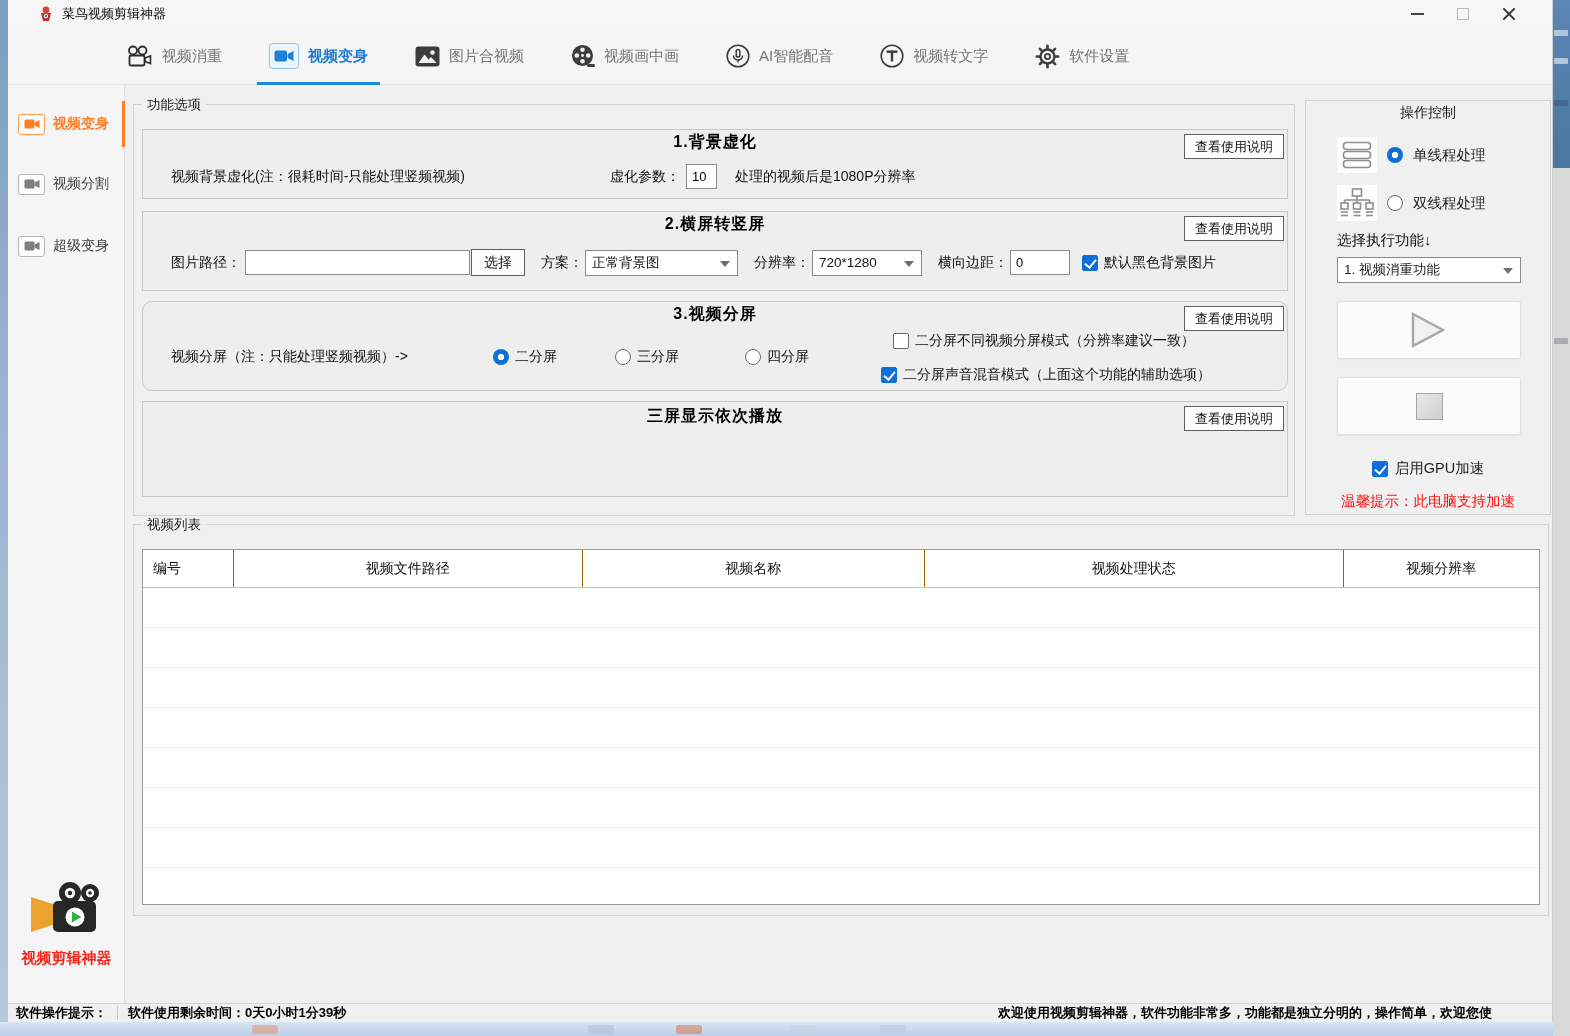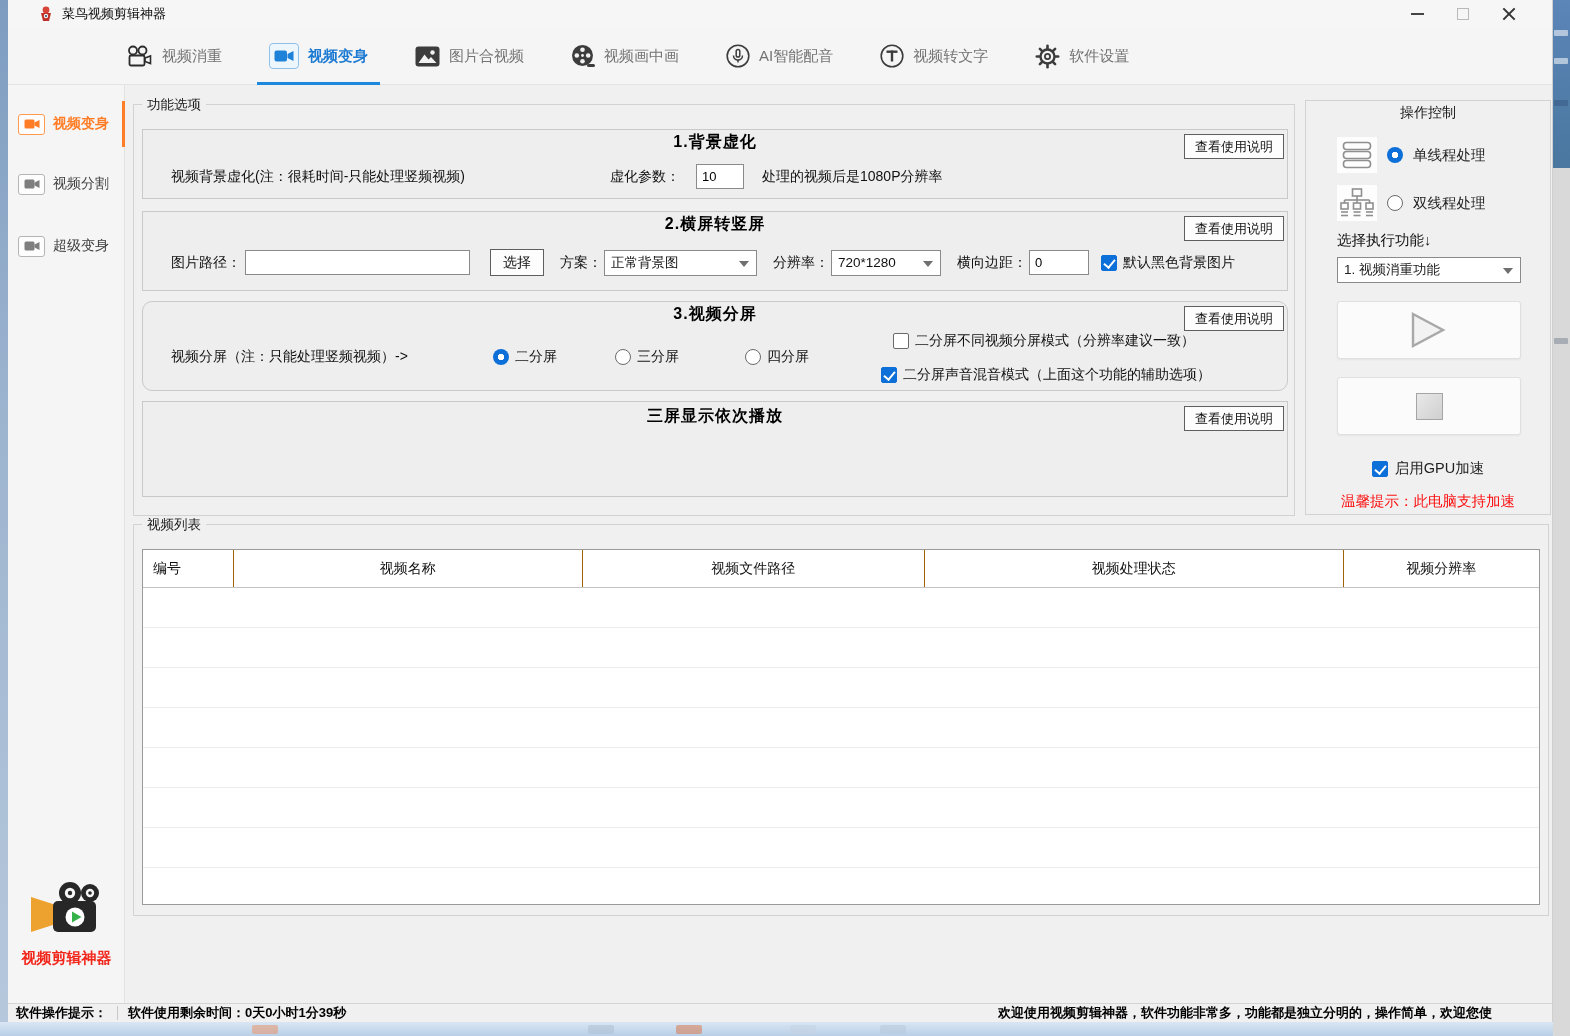--- a/index.html
+++ b/index.html
@@ -256,32 +256,32 @@
 
       <div class="groupbox func-panel">
         <span class="gb-label">功能选项</span>
 
         <div class="section" style="top:24px; height:70px;">
           <div class="sec-title">1.背景虚化</div>
           <button class="help-btn">查看使用说明</button>
           <div class="row" style="left:28px; top:34px; gap:0;">
             <span>视频背景虚化(注：很耗时间-只能处理竖频视频)</span>
             <span style="margin-left:145px;">虚化参数：</span>
-            <input class="tbox" style="width: 48px; margin-left: 16px;" value="10">
+            <input class="tbox" style="width: 31px; margin-left: 6px;" value="10">
             <span style="margin-left:18px;">处理的视频后是1080P分辨率</span>
           </div>
         </div>
 
         <div class="section" style="top:106px; height:80px;">
           <div class="sec-title">2.横屏转竖屏</div>
           <button class="help-btn">查看使用说明</button>
           <div class="row" style="left:28px; top:37px;">
             <span>图片路径：</span>
             <input class="tbox" style="width: 225px; margin-left: 4px;" value="">
-            <button class="btn" style="margin-left:20px;text-align:center;">选择</button>
+            <button class="btn" style="margin-left:1px;text-align:center;">选择</button>
             <span style="margin-left:16px;">方案：</span>
             <div class="select" style="width:153px; margin-left:2px;">
               <span>正常背景图</span>
             </div>
             <span style="margin-left:16px;">分辨率：</span>
             <div class="select" style="width:110px; margin-left:2px;">
               <span>720*1280</span>
             </div>
             <span style="margin-left:16px;">横向边距：</span>
             <input class="tbox" style="width: 60px; margin-left: 2px;" value="0">
@@ -386,22 +386,22 @@
           <span>启用GPU加速</span>
         </div>
         <div class="cp-tip">温馨提示：此电脑支持加速</div>
       </div>
 
       <div class="groupbox list-panel">
         <span class="gb-label">视频列表</span>
         <div class="vtable">
           <div class="vhead">
             <div class="vth">编号</div>
+            <div class="vth">视频文件路径</div>
             <div class="vth">视频名称</div>
-            <div class="vth">视频文件路径</div>
             <div class="vth">视频处理状态</div>
             <div class="vth">视频分辨率</div>
           </div>
           <div class="vbody"></div>
         </div>
       </div>
 
     </div>
 
     <div class="statusbar">

